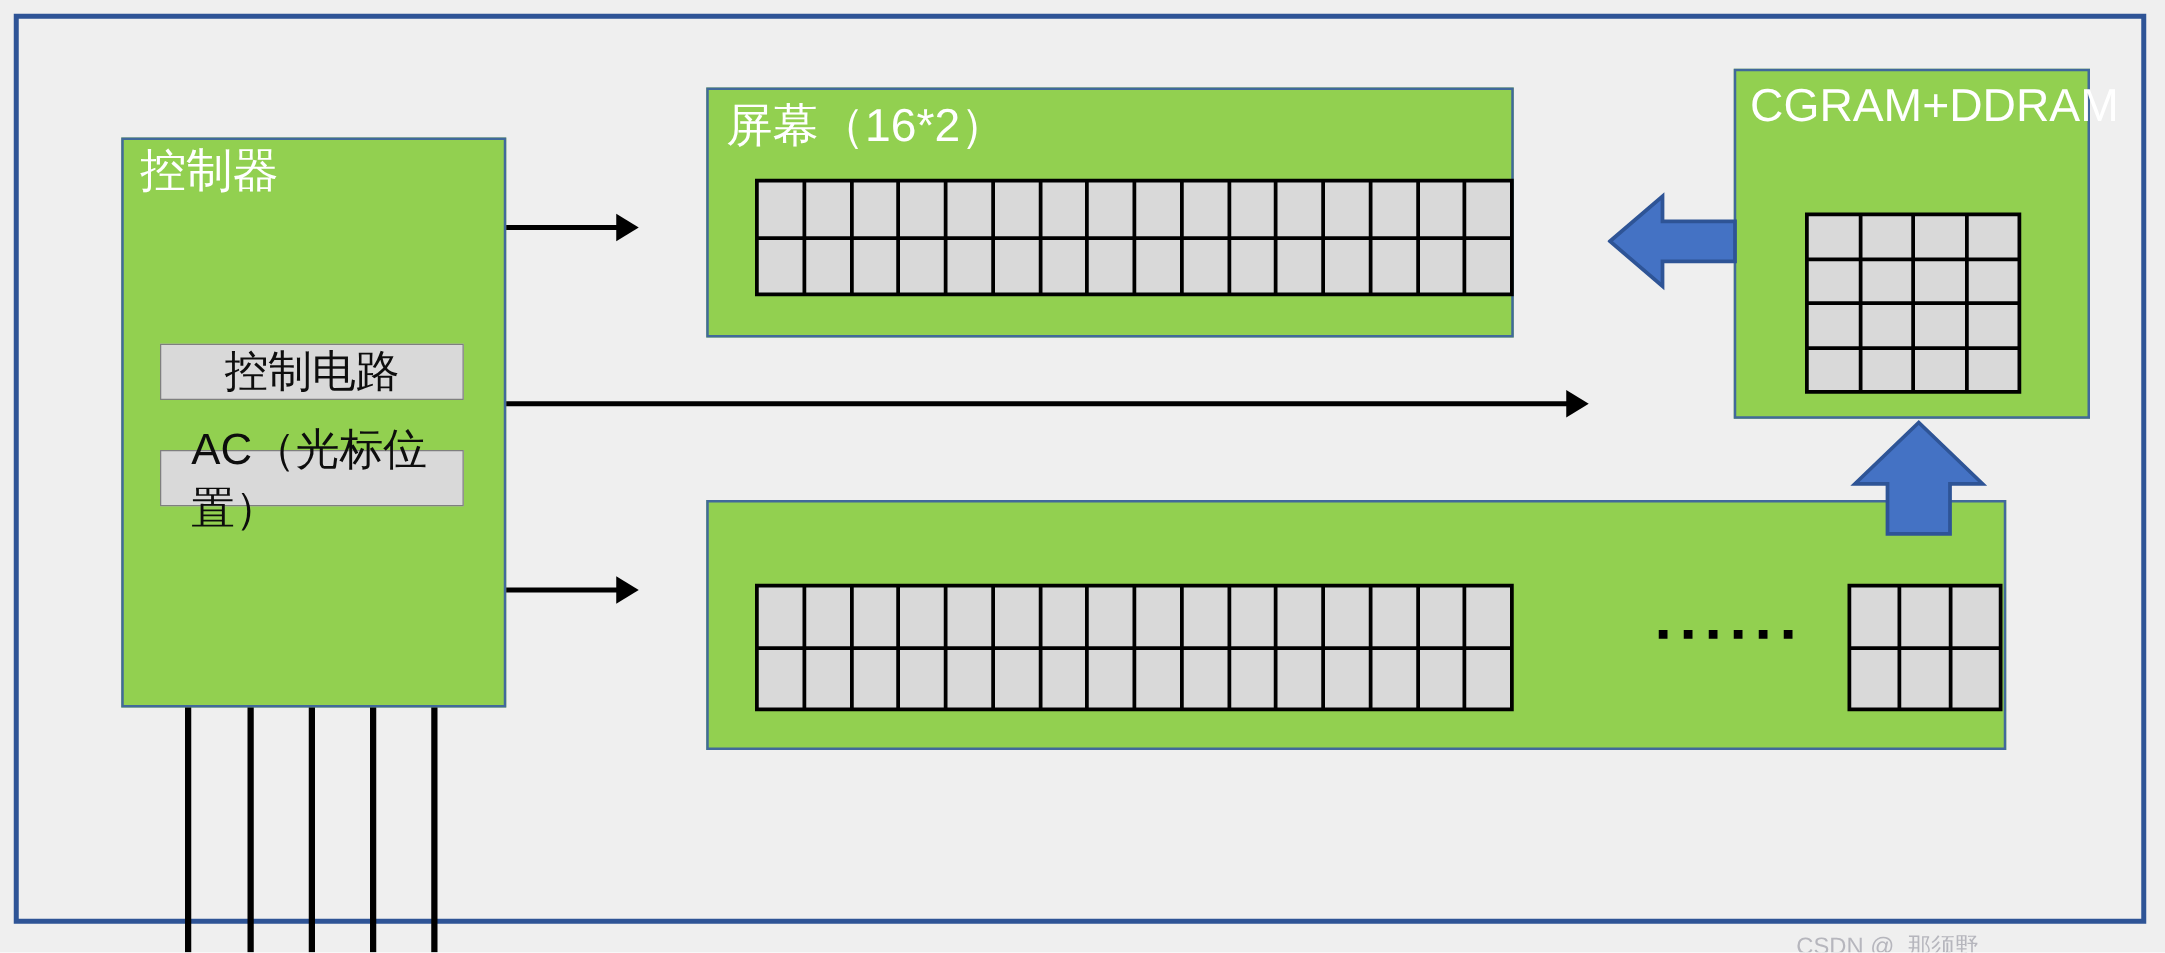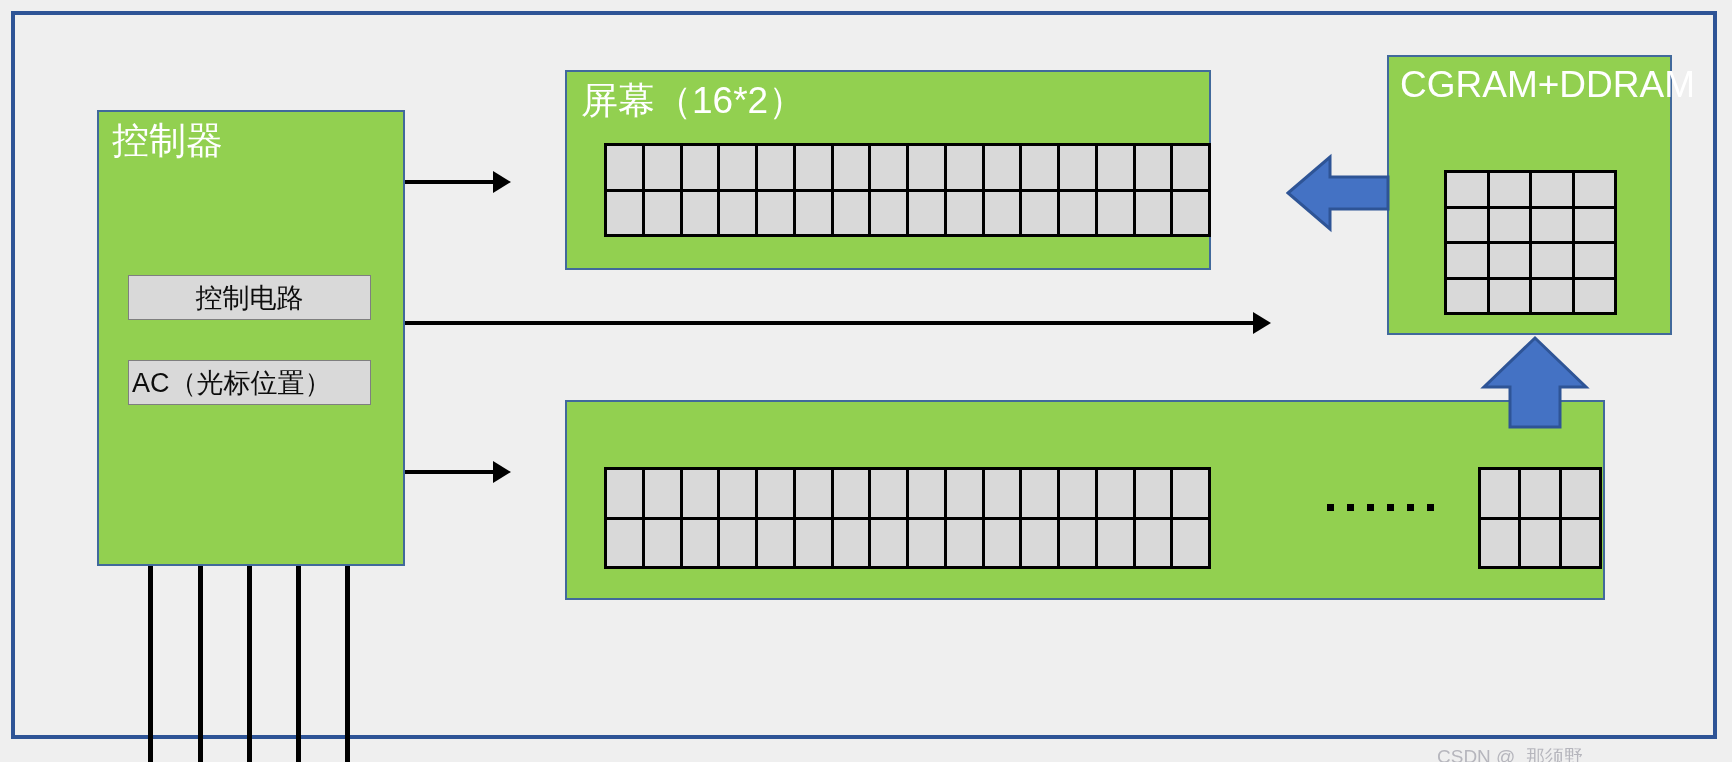--- a/index.html
+++ b/index.html
@@ -43,25 +43,25 @@
   
   .grey-box {
     position: absolute;
     background: #d9d9d9;
     border: 1px solid #7f7f7f;
     box-sizing: border-box;
     display: flex;
     align-items: center;
     justify-content: center;
     color: #0d0d0d;
-    font-size: 27px;
+    font-size: 35px;
   }
   .grey-box.left-align {
     justify-content: flex-start;
-    padding-left: 3px;
+    padding-left: 24px;
   }
   
   .matrix {
     position: absolute;
     display: grid;
     background: #000000;
     gap: 3px;
     padding: 3px;
     box-sizing: border-box;
   }
@@ -113,21 +113,21 @@
   }
 </style>
 </head>
 <body>
 
 <div id="canvas">
 
   <div class="outer-frame"></div>
 
   <div class="green-box" style="left:97px; top:110px; width:308px; height:456px;"></div>
-  <div class="box-title" style="left:112px; top:118px;">控制器</div>
+  <div class="box-title" style="left:112px; top:118px;font-family:Liberation Mono, monospace;">控制器</div>
 
   <div class="grey-box" style="left:128px; top:275px; width:243px; height:45px;">
     <span>控制电路</span>
   </div>
 
   <div class="grey-box left-align" style="left:128px; top:360px; width:243px; height:45px;">
     <span>AC（光标位置）</span>
   </div>
 
   <div class="vline" style="left:148px; top:566px; height:196px;"></div>

